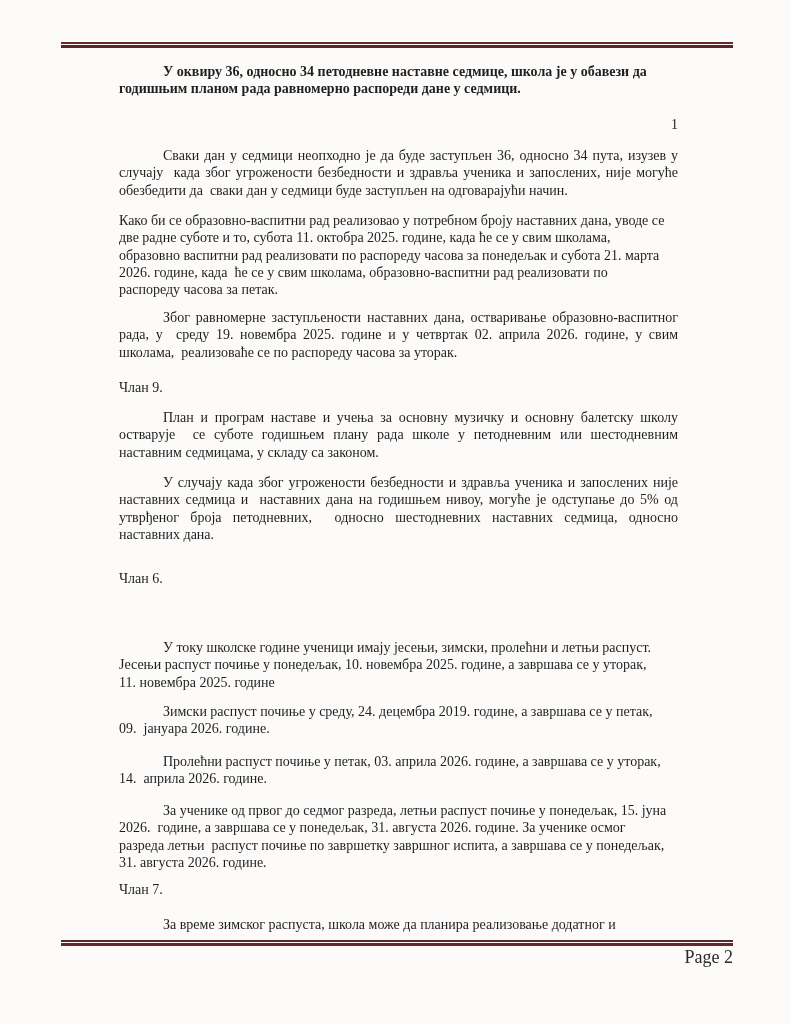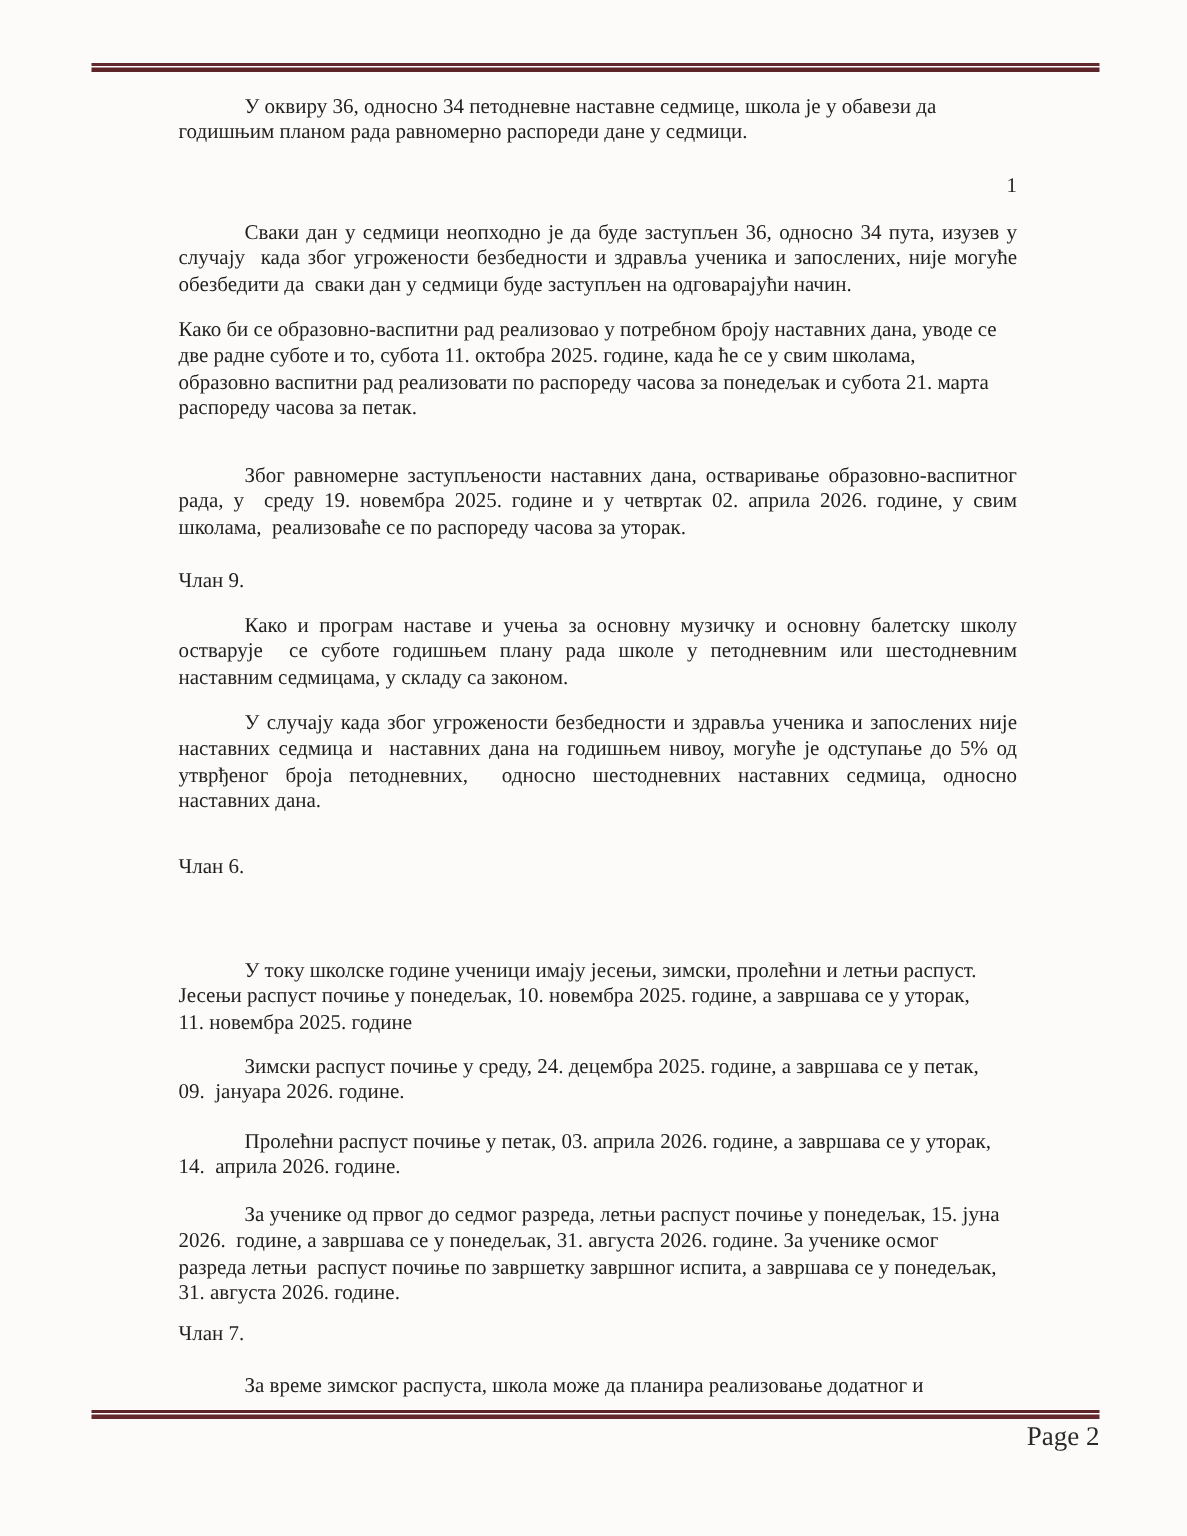--- a/index.html
+++ b/index.html
@@ -21,21 +21,21 @@
     font-size:14px;line-height:17.3px;
   }
   .line{min-height:17.3px;}
   .align-left .line{text-align:left;white-space:pre;}
   .align-center .line{text-align:left;white-space:pre;}
   .align-right .line{text-align:right;white-space:pre;}
   .align-justify .line{text-align:justify;text-align-last:justify;white-space:pre-wrap;}
   .align-justify .line.last{text-align-last:left;}
   .indent .line.first{padding-left:44px;}
   
-  #b0{top:63px;}  #b1{top:116px;} #b2{top:147px;} #b3{top:212px;}
+  #b0{top:63px;font-weight:bold;}  #b1{top:116px;} #b2{top:147px;} #b3{top:212px;}
   #b4{top:309px;} #b5{top:379px;} #b6{top:409px;} #b7{top:474px;}
   #b8{top:570px;} #b9{top:639px;} #b10{top:703px;} #b11{top:753px;}
   #b12{top:802px;} #b13{top:881px;} #b14{top:916px;}
   .footer{
     position:absolute;left:61px;width:672px;top:949px;
     font-size:18px;line-height:17.3px;text-align:right;color:#2a2a2a;
   }
 </style>
 </head>
 <body>
@@ -53,51 +53,52 @@
       </div>
       <div class="block paragraph align-justify indent" id="b2">
         <div class="line first">Сваки дан у седмици неопходно је да буде заступљен 36, односно 34 пута, изузев у</div>
         <div class="line">случају  када због угрожености безбедности и здравља ученика и запослених, није могуће</div>
         <div class="line last">обезбедити да  сваки дан у седмици буде заступљен на одговарајући начин.</div>
       </div>
       <div class="block paragraph align-center" id="b3">
         <div class="line first">Како би се образовно-васпитни рад реализовао у потребном броју наставних дана, уводе се</div>
         <div class="line">две радне суботе и то, субота 11. октобра 2025. године, када ће се у свим школама,</div>
         <div class="line">образовно васпитни рад реализовати по распореду часова за понедељак и субота 21. марта</div>
+        <div class="line">2026. године, када  ће се у свим школама, образовно-васпитни рад реализовати по</div>
         <div class="line last">распореду часова за петак.</div>
       </div>
       <div class="block paragraph align-justify indent" id="b4">
         <div class="line first">Због равномерне заступљености наставних дана, остваривање образовно-васпитног</div>
         <div class="line">рада, у  среду 19. новембра 2025. године и у четвртак 02. априла 2026. године, у свим</div>
         <div class="line last">школама,  реализоваће се по распореду часова за уторак.</div>
       </div>
       <div class="block heading align-center" id="b5">
         <div class="line first last">Члан 9.</div>
       </div>
       <div class="block paragraph align-justify indent" id="b6">
-        <div class="line first">Како и програм наставе и учења за основну музичку и основну балетску школу</div>
+        <div class="line first">План и програм наставе и учења за основну музичку и основну балетску школу</div>
         <div class="line">остварује  се суботе годишњем плану рада школе у петодневним или шестодневним</div>
         <div class="line last">наставним седмицама, у складу са законом.</div>
       </div>
       <div class="block paragraph align-justify indent" id="b7">
         <div class="line first">У случају када због угрожености безбедности и здравља ученика и запослених није</div>
         <div class="line">наставних седмица и  наставних дана на годишњем нивоу, могуће је одступање до 5% од</div>
         <div class="line">утврђеног броја петодневних,  односно шестодневних наставних седмица, односно</div>
         <div class="line last">наставних дана.</div>
       </div>
       <div class="block heading align-center" id="b8">
         <div class="line first last">Члан 6.</div>
       </div>
       <div class="block paragraph align-left indent" id="b9">
         <div class="line first">У току школске године ученици имају јесењи, зимски, пролећни и летњи распуст.</div>
         <div class="line">Јесењи распуст почиње у понедељак, 10. новембра 2025. године, а завршава се у уторак,</div>
         <div class="line last">11. новембра 2025. године</div>
       </div>
       <div class="block paragraph align-left indent" id="b10">
-        <div class="line first">Зимски распуст почиње у среду, 24. децембра 2025. године, а завршава се у петак,</div>
+        <div class="line first">Зимски распуст почиње у среду, 24. децембра 2019. године, а завршава се у петак,</div>
         <div class="line last">09.  јануара 2026. године.</div>
       </div>
       <div class="block paragraph align-left indent" id="b11">
         <div class="line first">Пролећни распуст почиње у петак, 03. априла 2026. године, а завршава се у уторак,</div>
         <div class="line last">14.  априла 2026. године.</div>
       </div>
       <div class="block paragraph align-left indent" id="b12">
         <div class="line first">За ученике од првог до седмог разреда, летњи распуст почиње у понедељак, 15. јуна</div>
         <div class="line">2026.  године, а завршава се у понедељак, 31. августа 2026. године. За ученике осмог</div>
         <div class="line">разреда летњи  распуст почиње по завршетку завршног испита, а завршава се у понедељак,</div>

